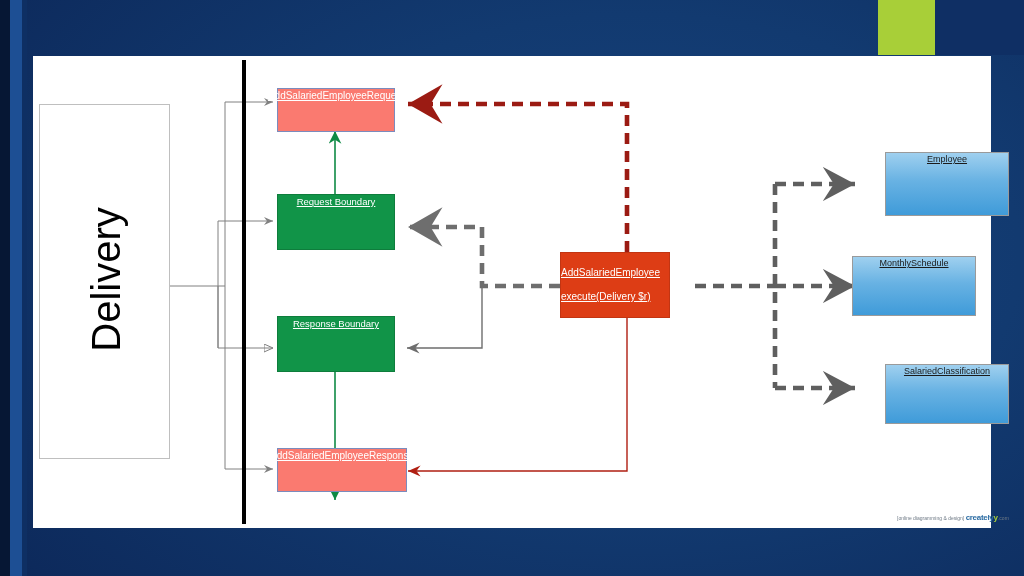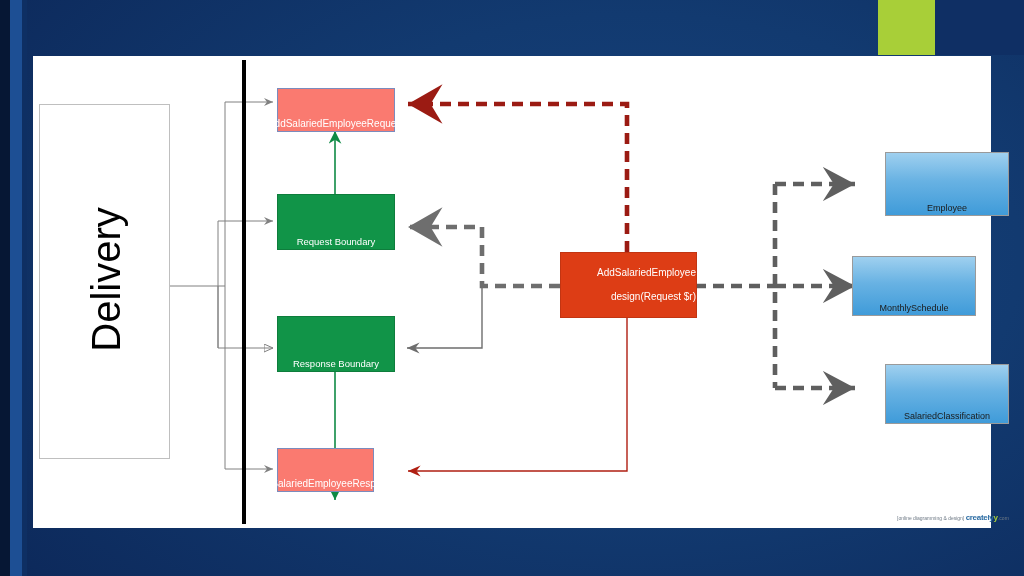--- a/index.html
+++ b/index.html
@@ -17,22 +17,22 @@
   .edge-accent2{position:absolute;left:22px;top:0;width:5px;height:576px;background:#0e2f63;}
 
   
   .bar-green{position:absolute;left:878px;top:0;width:57px;height:55px;background:#a8cf38;}
   .bar-navy-r{position:absolute;left:935px;top:0;width:89px;height:55px;background:#0f2f64;}
 
   
   #canvas{position:absolute;left:33px;top:56px;width:958px;height:472px;background:#ffffff;}
 
   
-  .node{position:absolute;box-sizing:border-box;display:flex;align-items:flex-end;
-    justify-content:center;text-align:center;color:#ffffff;line-height:1.45;}
+  .node{position:absolute;box-sizing:border-box;display:flex;align-items:flex-start;
+    justify-content:center;text-align:center;color:#ffffff;line-height:1.45;text-decoration:underline;}
 
   .node-pink{background:#fa7a70;border:1px solid #7b8bbd;font-size:10px;}
   .node-green{background:#119448;border:1px solid #0e7d3c;font-size:9.5px;}
   .node-orange{background:#dd3d15;border:1px solid #c23512;font-size:10px;flex-direction:column;}
   .node-orange span{display:block;margin:5px 0;}
   .node-blue{font-size:9px;color:#1b1b1b;
     background:linear-gradient(180deg,#9fd0ef 0%,#68b2e3 45%,#3f9bd9 100%);
     border:1px solid #9a9a9a;margin-left:25px;}
 
   .group-box{position:absolute;box-sizing:border-box;border:1px solid #bfbfbf;background:#fff;}
@@ -125,27 +125,27 @@
     </div>
 
     <div class="node node-green" style="left:244px;top:138px;width:118px;height:56px;">
       <span>Request Boundary</span>
     </div>
 
     <div class="node node-green" style="left:244px;top:260px;width:118px;height:56px;">
       <span>Response Boundary</span>
     </div>
 
-    <div class="node node-pink" style="left:244px;top:392px;width:97px;height:44px;">
+    <div class="node node-pink" style="left:244px;top:392px;width:130px;height:44px;">
       <span>AddSalariedEmployeeResponse</span>
     </div>
 
-    <div class="node node-orange" style="left:527px;top:196px;width:137px;height:66px;">
+    <div class="node node-orange" style="left:527px;top:196px;width:110px;height:66px;">
       <span>AddSalariedEmployee</span>
-      <span>design(Request $r)</span>
+      <span>execute(Delivery $r)</span>
     </div>
 
     <div class="node node-blue" style="left:827px;top:96px;width:124px;height:64px;">
       <span>Employee</span>
     </div>
     <div class="node node-blue" style="left:794px;top:200px;width:124px;height:60px;">
       <span>MonthlySchedule</span>
     </div>
     <div class="node node-blue" style="left:827px;top:308px;width:124px;height:60px;">
       <span>SalariedClassification</span>

